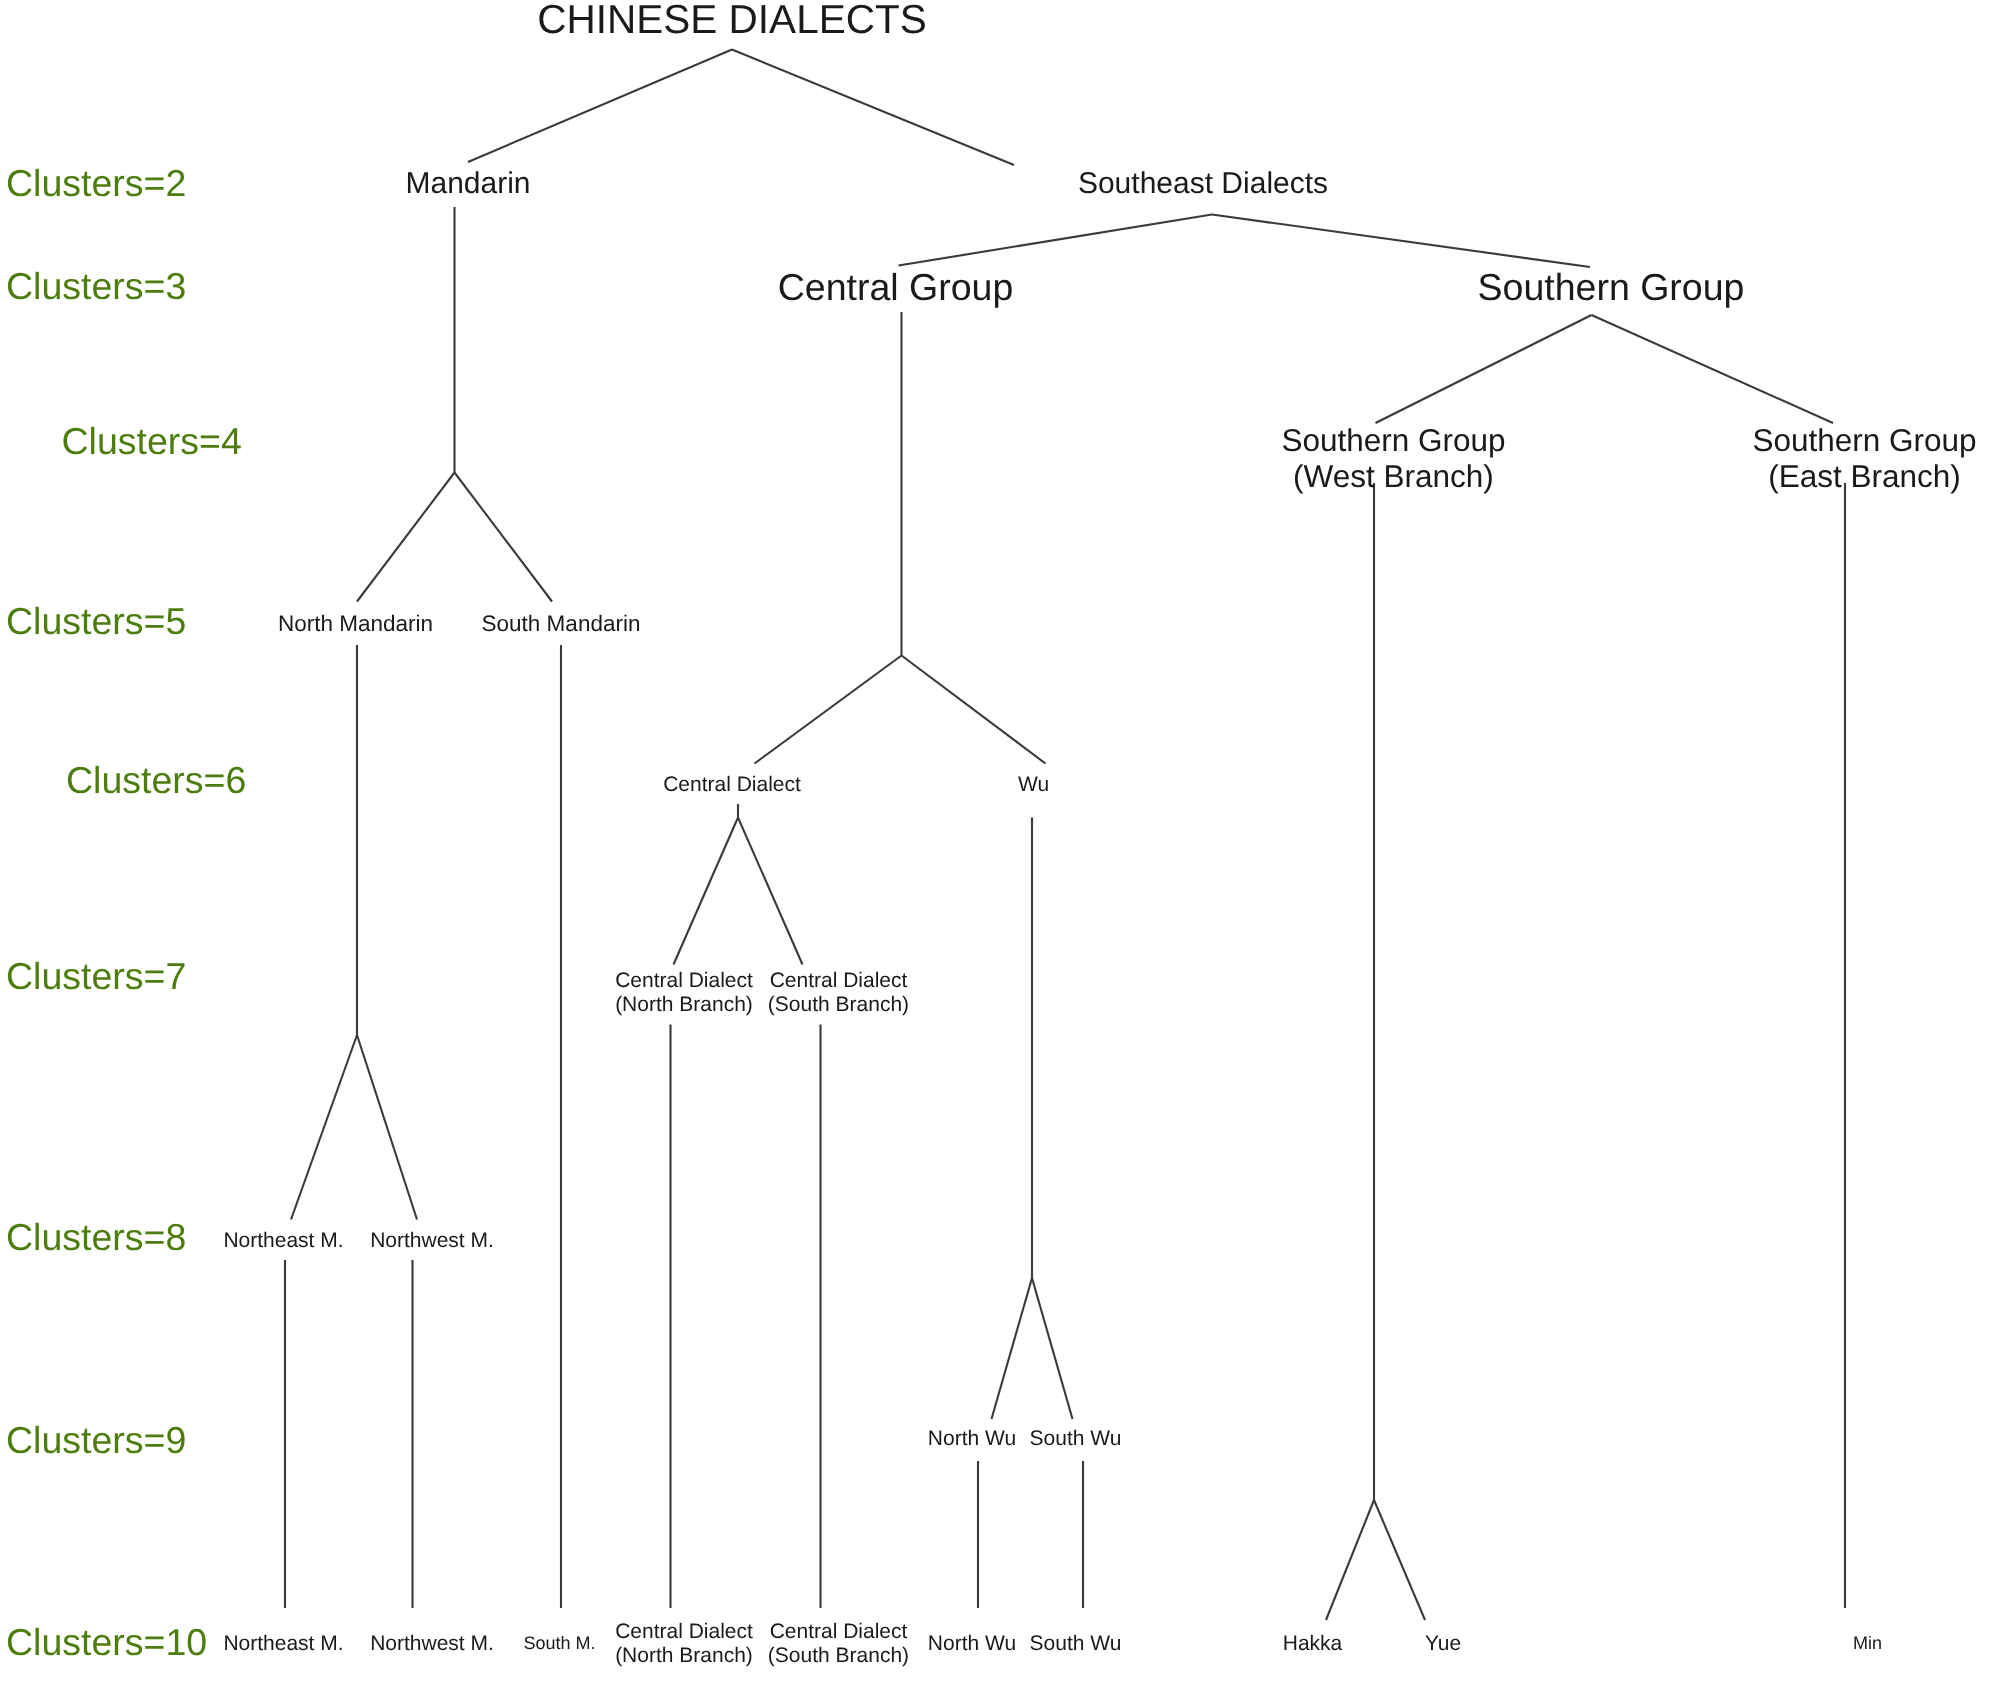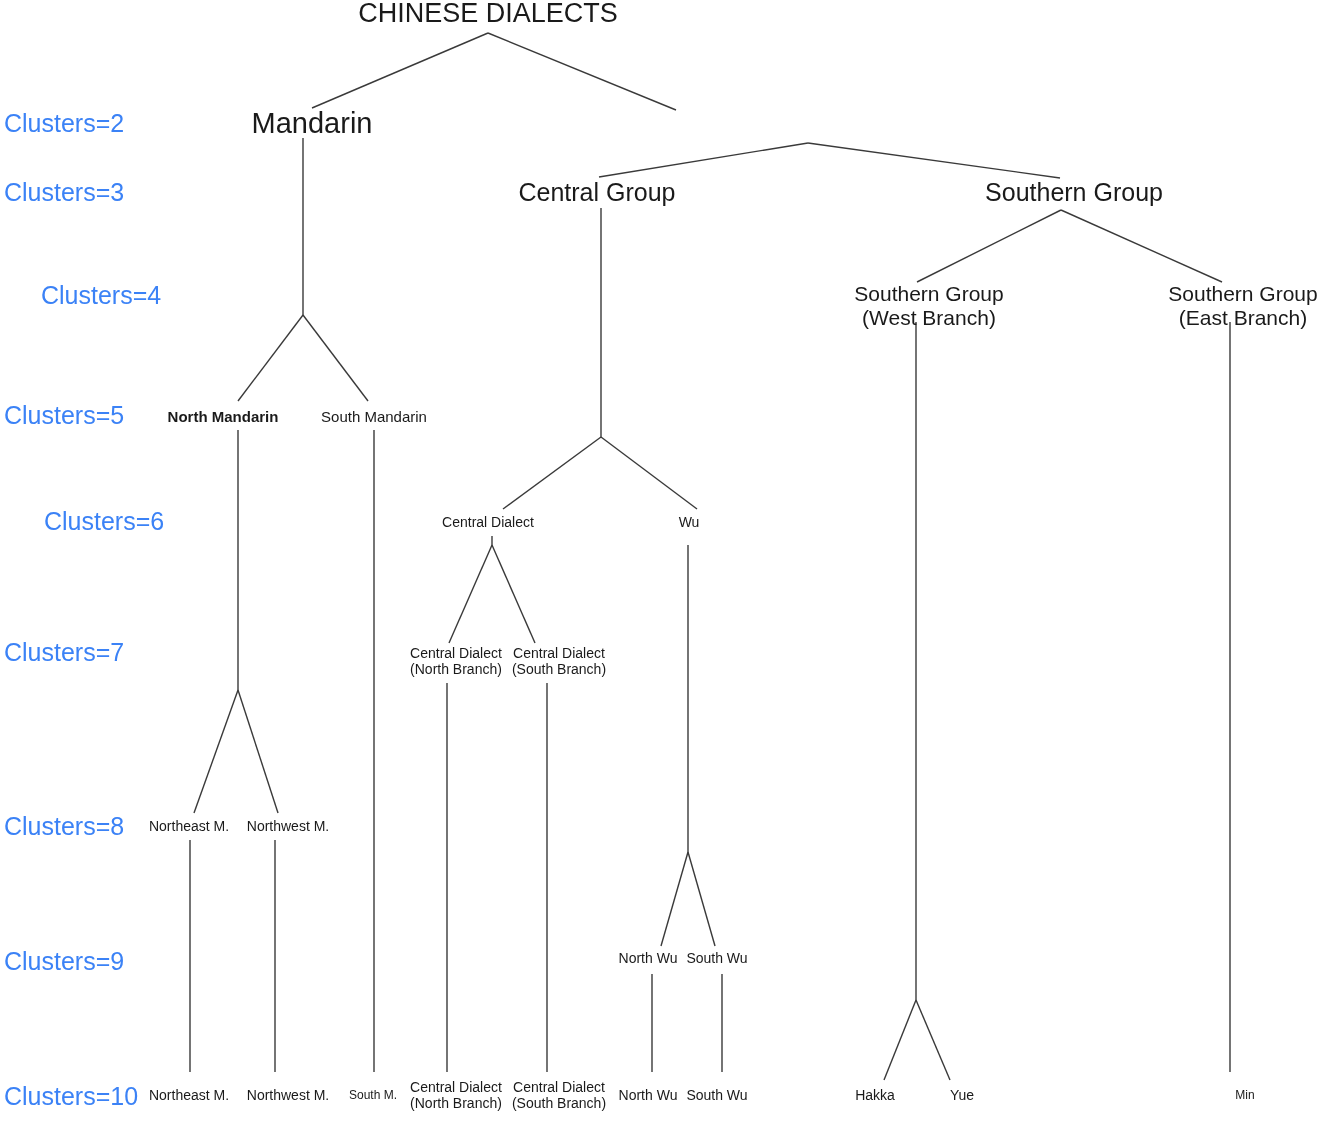--- a/index.html
+++ b/index.html
@@ -30,25 +30,25 @@
     text-align: center;
     white-space: pre;
     line-height: 1.12;
     transform: translate(-50%, -50%);
     color: #1a1a1a;
   }
   .cluster-label {
     position: absolute;
     white-space: pre;
     transform: translate(0, -50%);
-    color: #3b82f6;
+    color: #4d7c0f;
     font-size: 25px;
   }
   .size-title   { font-size: 27px; }
-  .size-l2      { font-size: 29px; }
+  .size-l2      { font-size: 20px; }
   .size-l3      { font-size: 25px; }
   .size-l4      { font-size: 21px; }
   .size-small   { font-size: 15px; }
   .size-xsmall  { font-size: 14px; }
   .size-leaf    { font-size: 14px; }
   .size-leafbig { font-size: 12px; }
 </style>
 </head>
 <body>
 
@@ -82,27 +82,28 @@
       <line x1="275" y1="840" x2="275" y2="1072" stroke="#3a3a3a" stroke-width="1.4"></line>
       <line x1="688" y1="852" x2="661" y2="946" stroke="#3a3a3a" stroke-width="1.4"></line>
       <line x1="688" y1="852" x2="715" y2="946" stroke="#3a3a3a" stroke-width="1.4"></line>
       <line x1="652" y1="974" x2="652" y2="1072" stroke="#3a3a3a" stroke-width="1.4"></line>
       <line x1="722" y1="974" x2="722" y2="1072" stroke="#3a3a3a" stroke-width="1.4"></line>
       <line x1="916" y1="1000" x2="884" y2="1080" stroke="#3a3a3a" stroke-width="1.4"></line>
       <line x1="916" y1="1000" x2="950" y2="1080" stroke="#3a3a3a" stroke-width="1.4"></line>
     </svg>
 <div class="node-label size-title" style="left: 488px; top: 13px;">CHINESE DIALECTS</div>
     <div class="node-label size-l2" style="left: 312px; top: 123px;">Mandarin</div>
+    <div class="node-label size-l2" style="left: 802px; top: 123px;">Southeast Dialects</div>
     <div class="node-label size-l3" style="left: 597px; top: 192px;">Central Group</div>
     <div class="node-label size-l3" style="left: 1074px; top: 192px;">Southern Group</div>
     <div class="node-label size-l4" style="left: 929px; top: 306px;">Southern Group
 (West Branch)</div>
     <div class="node-label size-l4" style="left: 1243px; top: 306px;">Southern Group
 (East Branch)</div>
-    <div class="node-label size-small" style="left: 223px; top: 417px; font-weight: bold;">North Mandarin</div>
+    <div class="node-label size-small" style="left: 237px; top: 417px;">North Mandarin</div>
     <div class="node-label size-small" style="left: 374px; top: 417px;">South Mandarin</div>
     <div class="node-label size-xsmall" style="left: 488px; top: 523px;">Central Dialect</div>
     <div class="node-label size-xsmall" style="left: 689px; top: 523px;">Wu</div>
     <div class="node-label size-xsmall" style="left: 456px; top: 662px;">Central Dialect
 (North Branch)</div>
     <div class="node-label size-xsmall" style="left: 559px; top: 662px;">Central Dialect
 (South Branch)</div>
     <div class="node-label size-xsmall" style="left: 189px; top: 827px;">Northeast M.</div>
     <div class="node-label size-xsmall" style="left: 288px; top: 827px;">Northwest M.</div>
     <div class="node-label size-xsmall" style="left: 648px; top: 959px;">North Wu</div>

